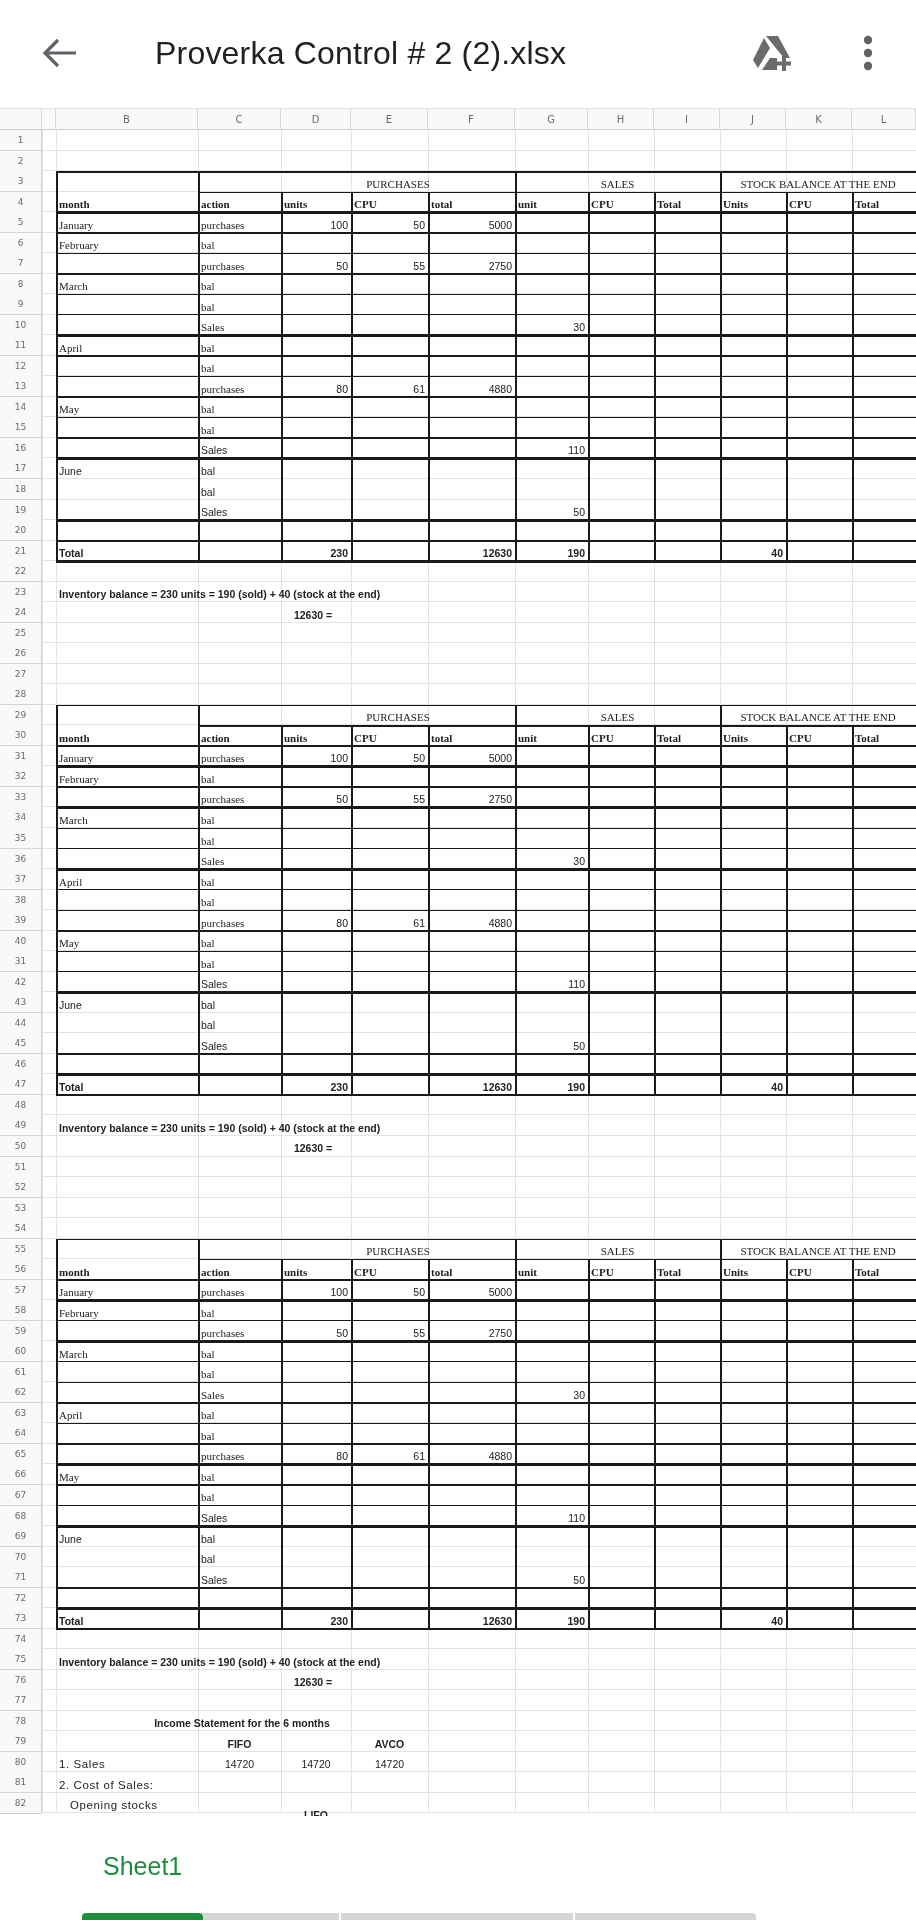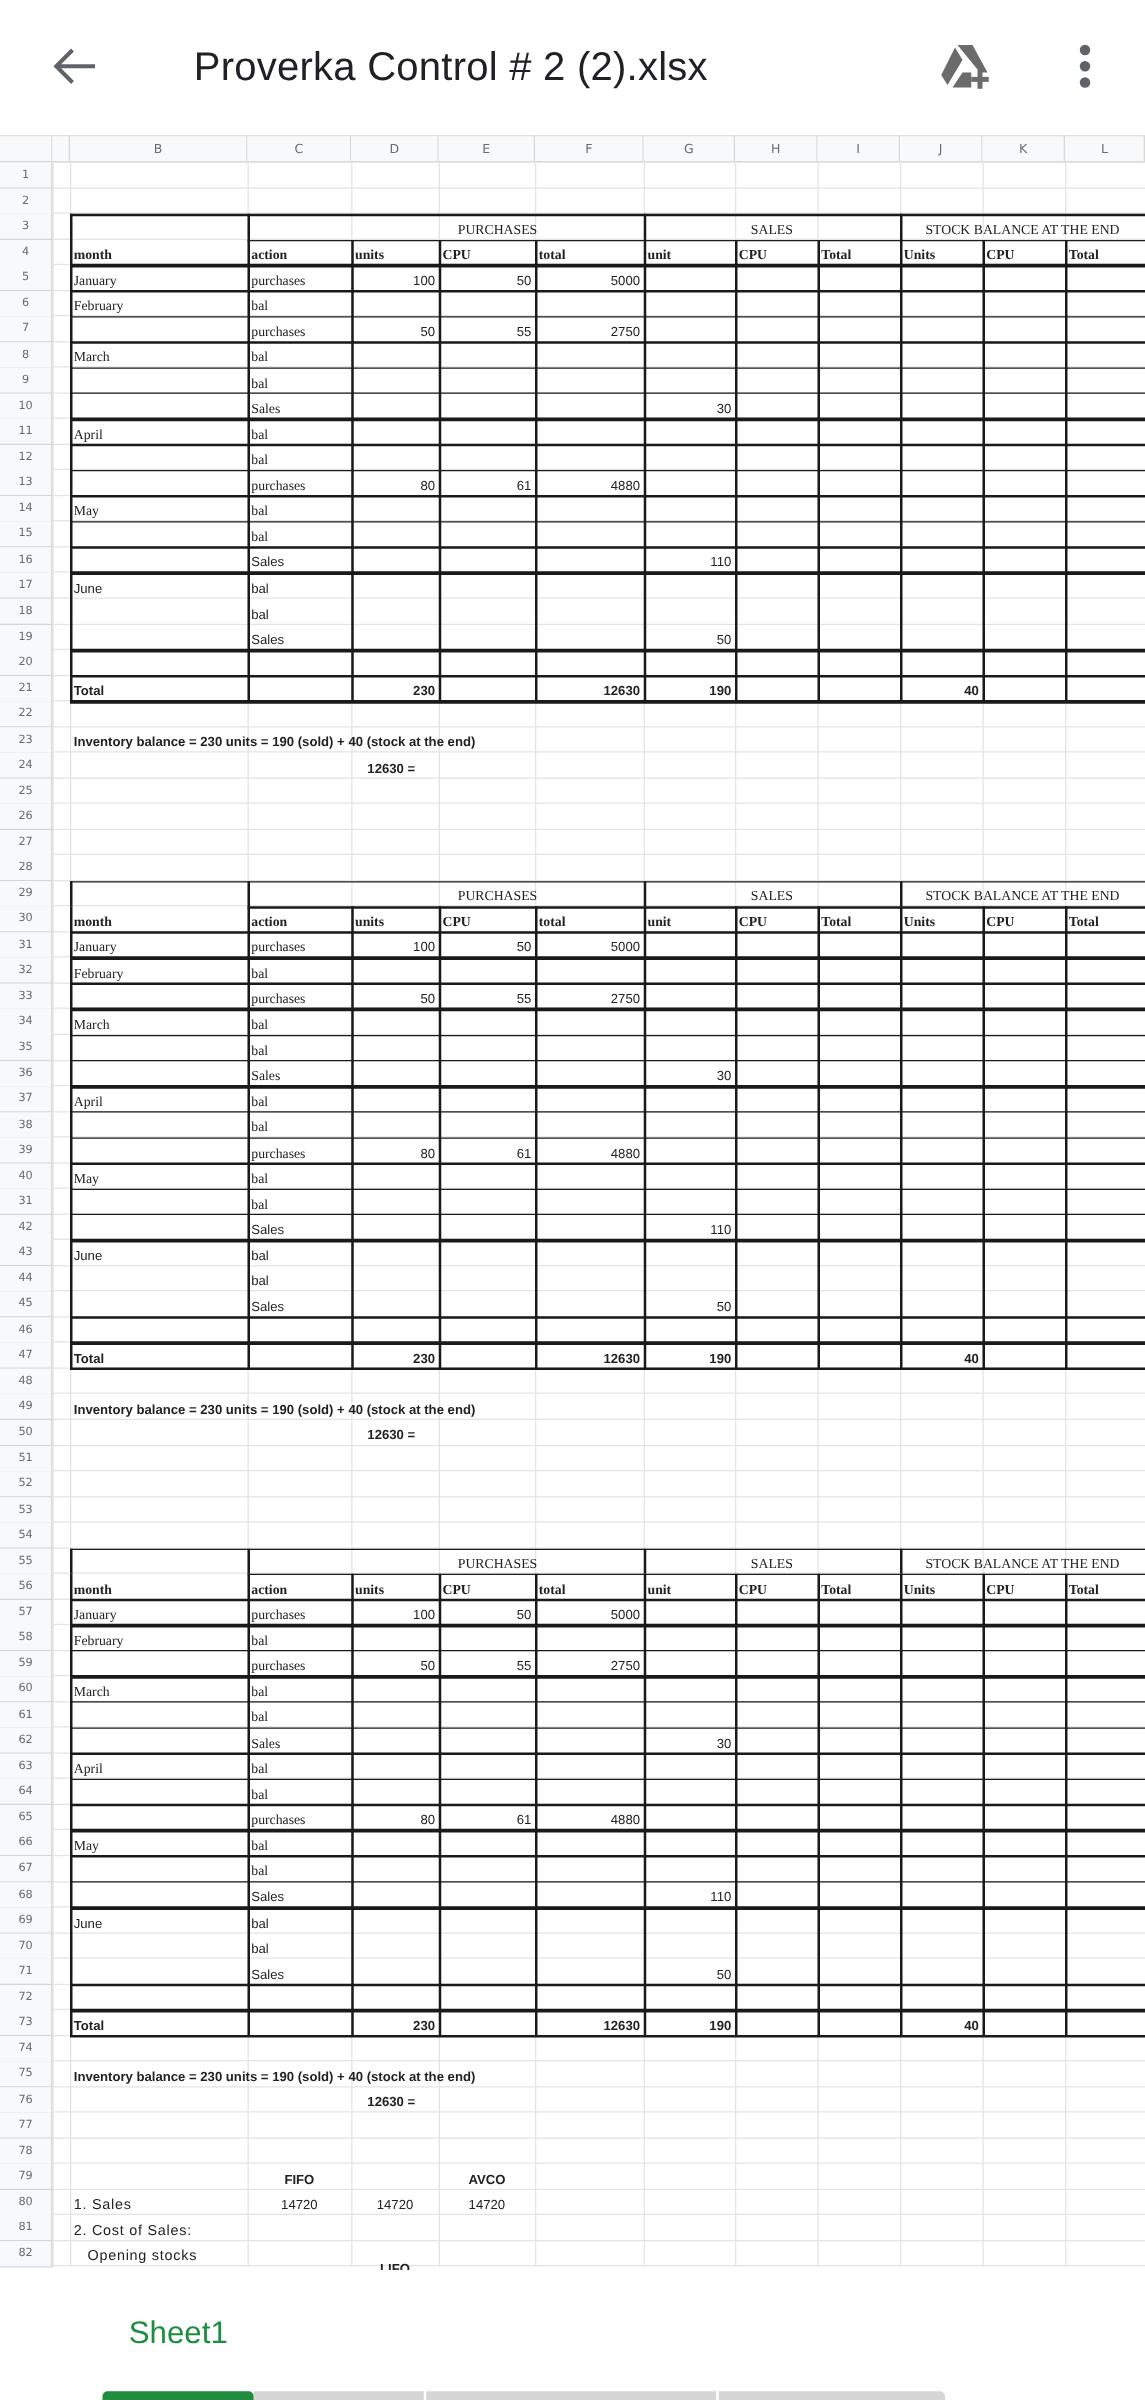--- a/index.html
+++ b/index.html
@@ -949,20 +949,21 @@
     <div class="bline" style="left:56px;top:1337.42px;width:860px;height:1.2px;"></div>
     <div class="bline" style="left:56px;top:1357.45px;width:860px;height:2.5px;"></div>
     <div class="bline" style="left:56px;top:1378.48px;width:860px;height:1.2px;"></div>
     <div class="bline" style="left:56px;top:1399.01px;width:860px;height:1.2px;"></div>
     <div class="bline" style="left:56px;top:1419.04px;width:860px;height:2.5px;"></div>
     <div class="bline" style="left:56px;top:1480.63px;width:860px;height:2.5px;"></div>
     <div class="bline" style="left:56px;top:1501.16px;width:860px;height:2.5px;"></div>
     <div class="bline" style="left:56px;top:1521.69px;width:860px;height:2.5px;"></div>
     <div class="cell b sans" style="left:56px;width:598px;top:1543.22px;height:20.53px;">Inventory balance = 230 units = 190 (sold) + 40 (stock at the end)</div>
     <div class="cell c b sans" style="left:198px;width:230px;top:1563.75px;height:20.53px;">12630 =</div>
+    <div class="cell c b sans" style="left:56px;width:372px;top:1604.8100000000002px;height:20.53px;">Income Statement for the 6 months</div>
     <div class="cell c b sans" style="left:198px;width:83px;top:1625.3400000000001px;height:20.53px;">FIFO</div>
     <div class="cell c b sans" style="left:281px;width:70px;top:1696px;height:20.53px;">LIFO</div>
     <div class="cell c b sans" style="left:351px;width:77px;top:1625.3400000000001px;height:20.53px;">AVCO</div>
     <div class="cell sans" style="left: 56px; width: 142px; top: 1645.87px; height: 20.53px; font-size: 11.5px; letter-spacing: 0.6px;">1. Sales</div>
     <div class="cell c sans" style="left:198px;width:83px;top:1645.8700000000001px;height:20.53px;">14720</div>
     <div class="cell c sans" style="left:281px;width:70px;top:1645.8700000000001px;height:20.53px;">14720</div>
     <div class="cell c sans" style="left:351px;width:77px;top:1645.8700000000001px;height:20.53px;">14720</div>
     <div class="cell sans" style="left: 56px; width: 142px; top: 1666.4px; height: 20.53px; font-size: 11.5px; letter-spacing: 0.6px;">2. Cost of Sales:</div>
     <div class="cell c sans" style="left:198px;width:83px;top:1666.4px;height:20.53px;"></div>
     <div class="cell c sans" style="left:281px;width:70px;top:1666.4px;height:20.53px;"></div>

